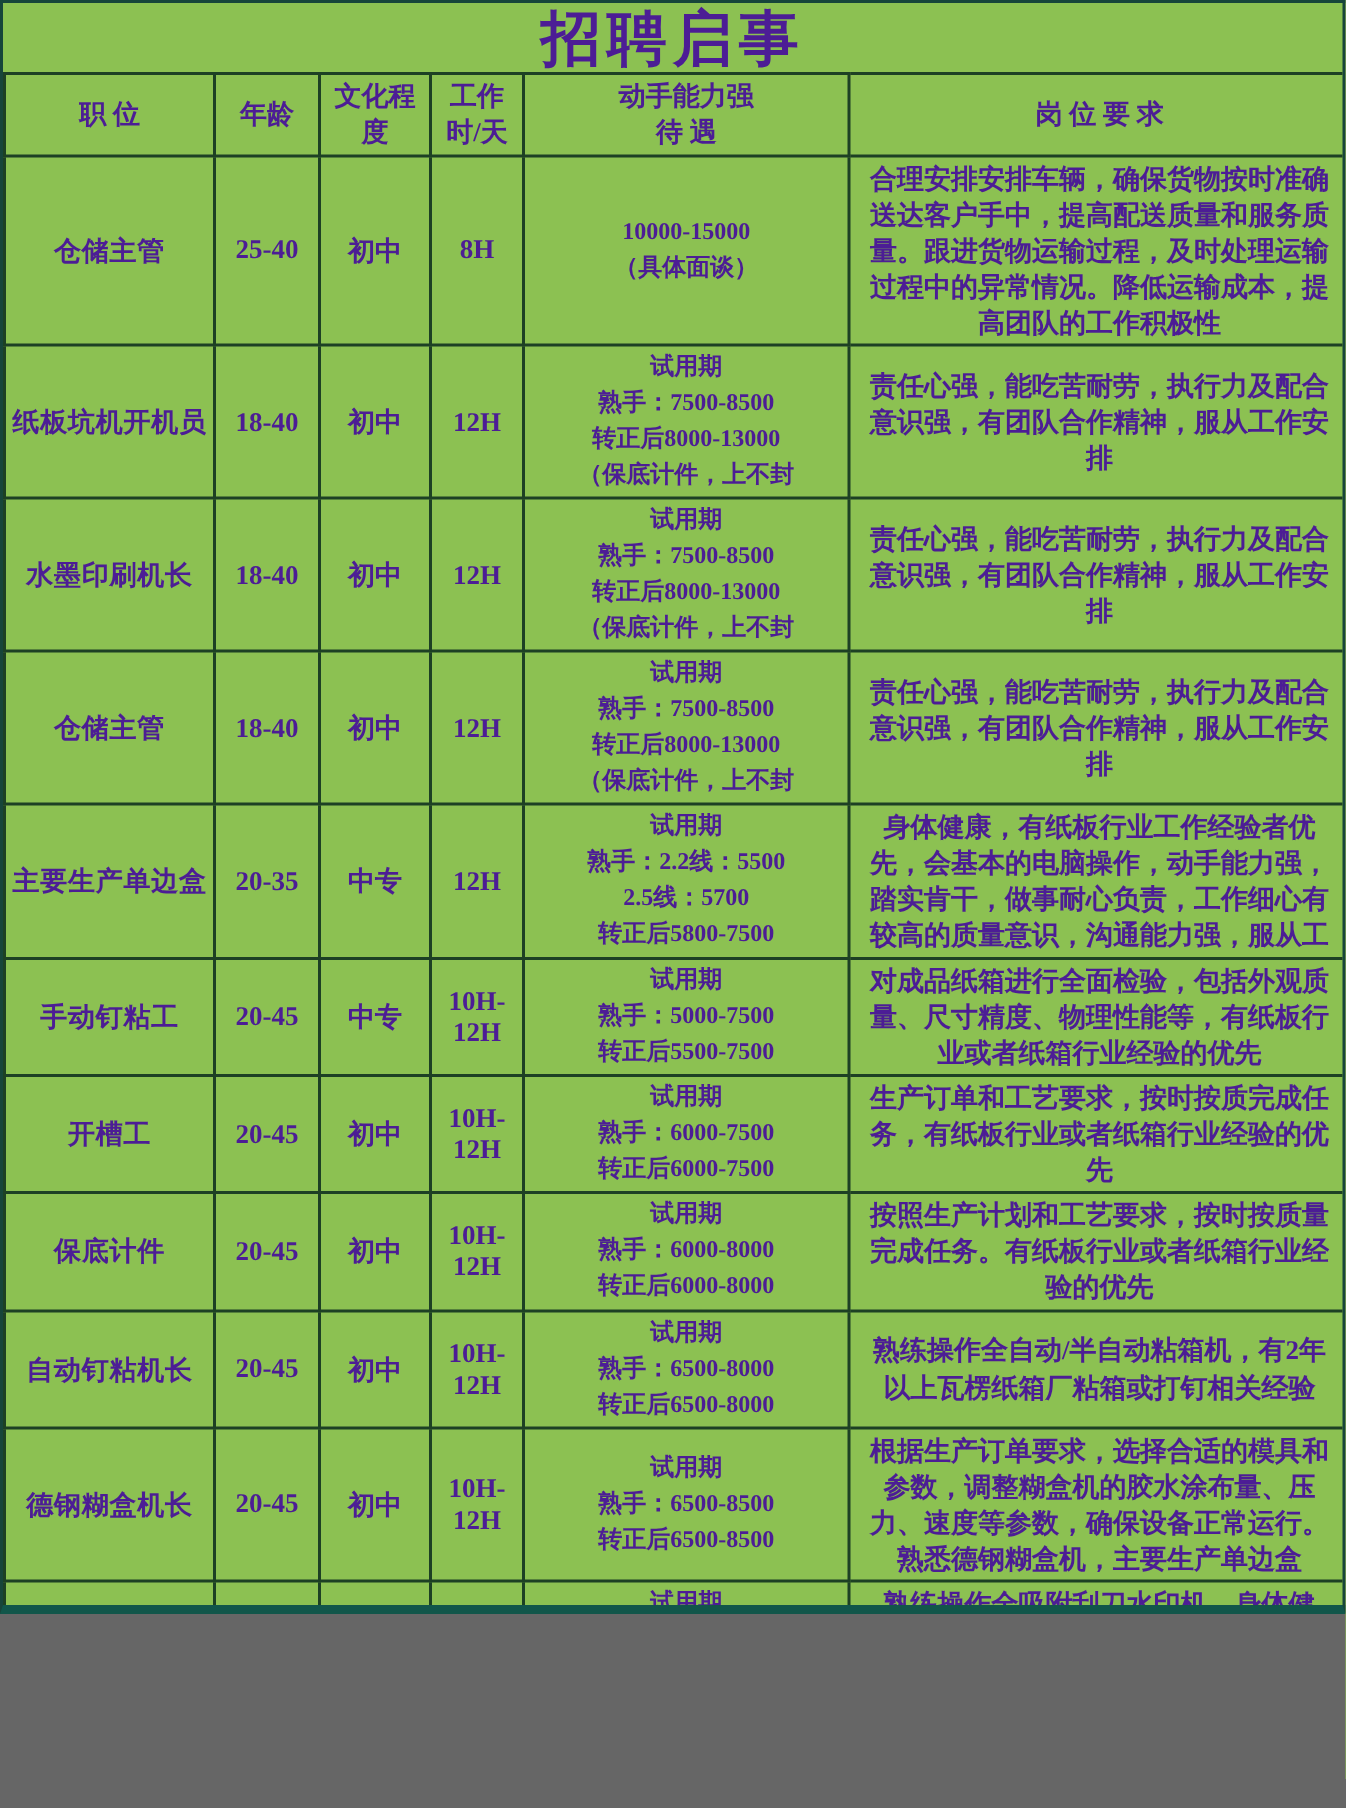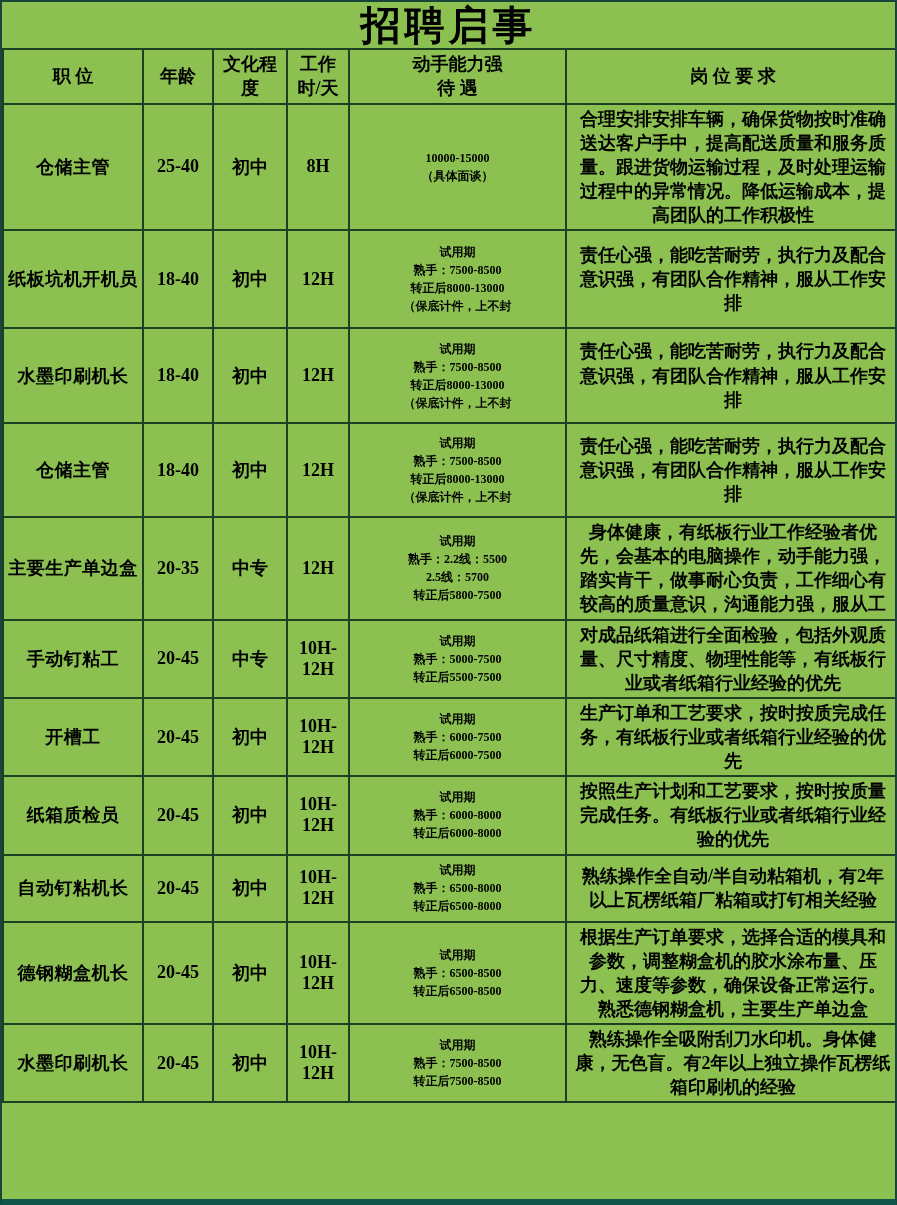--- a/index.html
+++ b/index.html
@@ -1,36 +1,36 @@
 <!DOCTYPE html>
 <html><head>
 <meta charset="utf-8">
 <style>
   html,body{margin:0;padding:0;}
   body{background:#666;}
   .page{
-    width:897px;height:1205px;box-sizing:border-box;
+    width:897px;height:1076px;box-sizing:border-box;
     background:#8cc152;
     border:2px solid #17453a;border-bottom:6px solid #11564a;
-    font-family:"Liberation Serif",serif;color:#000000;overflow:hidden;
+    font-family:"Liberation Serif",serif;color:#4c1d95;overflow:hidden;
     margin:0 auto;
   }
   .title{
     height:46px;display:flex;align-items:center;justify-content:center;
     font-size:40px;font-weight:bold;letter-spacing:4px;
   }
   table{width:100%;border-collapse:collapse;table-layout:fixed;}
   th,td{
     border:2px solid #1d4024;font-weight:bold;text-align:center;
     vertical-align:middle;padding:2px 4px;box-sizing:border-box;
   }
   th{font-size:18px;white-space:pre-line;line-height:1.35;}
   td{font-size:18px;}
   .pre{white-space:pre-line;}
-  .salary{line-height:1.5;font-size:12px;}
+  .salary{line-height:1.5;font-size:16px;}
   .req{font-size:18px;line-height:1.34;padding:2px 7px;text-align:center;}
   .pos{font-size:18px;letter-spacing:0.5px;}
 </style>
 </head>
 <body>
 
 <div class="page">
 
   <div class="title">招聘启事</div>
 
@@ -126,21 +126,21 @@
         <td>20-45</td>
         <td>初中</td>
         <td class="pre">10H-
 12H</td>
         <td class="salary pre">试用期
 熟手：6000-7500
 转正后6000-7500</td>
         <td class="req">生产订单和工艺要求，按时按质完成任务，有纸板行业或者纸箱行业经验的优先</td>
       </tr>
       <tr style="height:74px">
-        <td class="pos">纸箱质检员</td>
+        <td class="pos">保底计件</td>
         <td>20-45</td>
         <td>初中</td>
         <td class="pre">10H-
 12H</td>
         <td class="salary pre">试用期
 熟手：6000-8000
 转正后6000-8000</td>
         <td class="req">按照生产计划和工艺要求，按时按质量完成任务。有纸板行业或者纸箱行业经验的优先</td>
       </tr>
       <tr style="height:67px">

